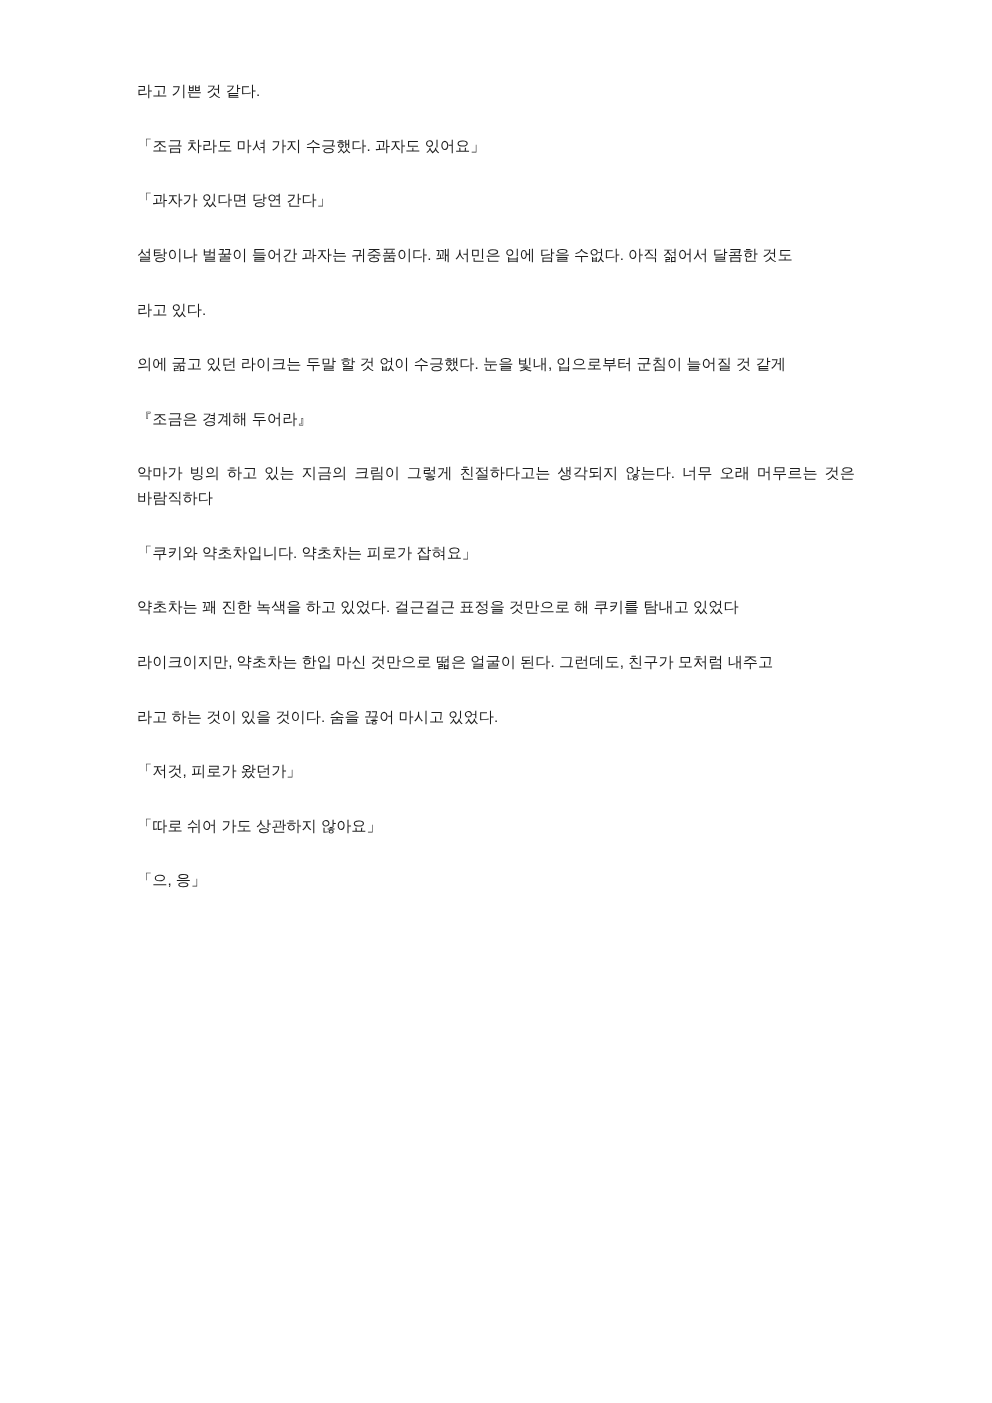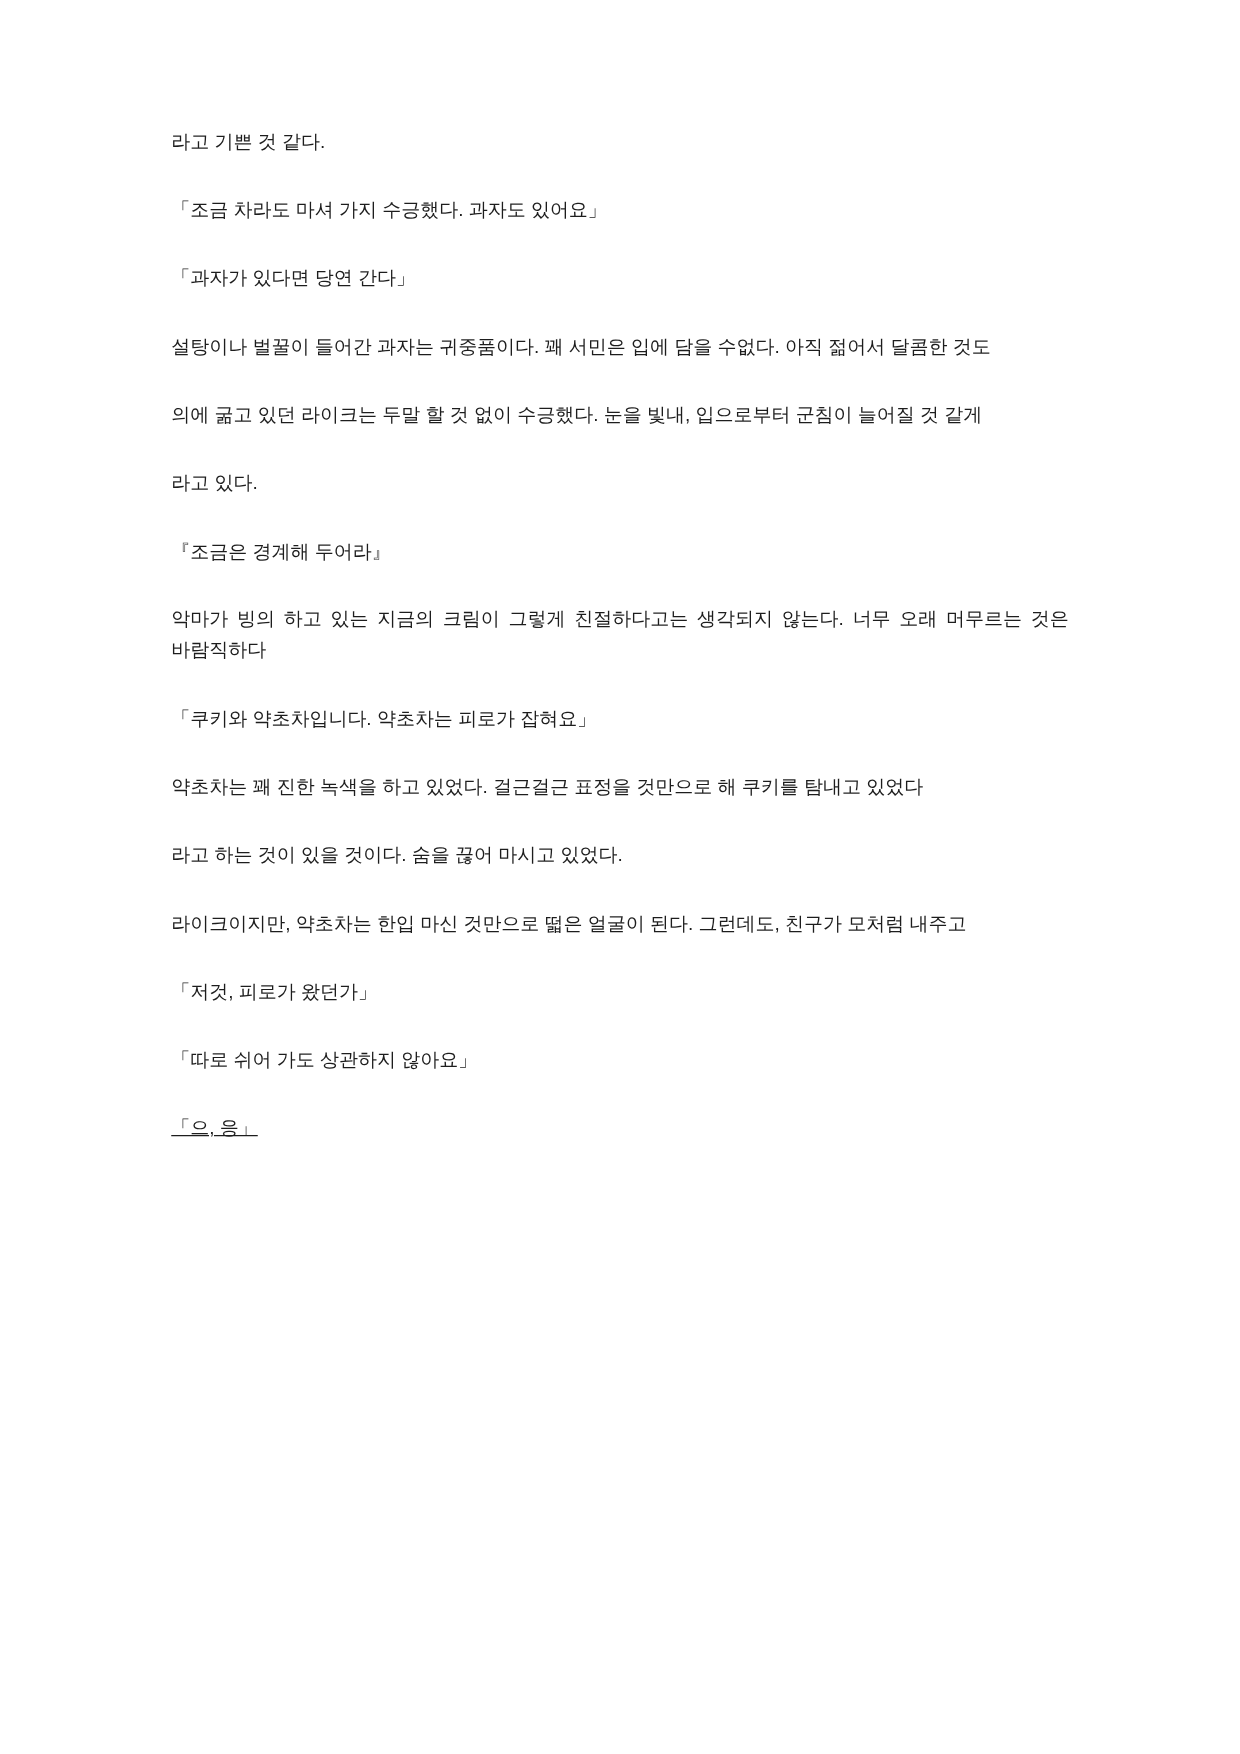--- a/index.html
+++ b/index.html
@@ -12,57 +12,56 @@
     height: 1403px;
     font-family: "Liberation Sans", "DejaVu Sans", sans-serif;
     color: #1a1a1a;
   }
   .page {
     position: relative;
     width: 792px;
     height: 1403px;
     background: #ffffff;
     box-sizing: border-box;
-    padding: 102px 137px 0 137px;
+    padding: 79px 137px 0 137px;
   }
   .doc-body {
     width: 718px;
   }
   .para {
     margin: 0 0 30px 0;
     font-size: 15.2px;
     line-height: 1.62;
     text-align: justify;
     text-justify: inter-word;
     word-break: keep-all;
     color: #1d1d1d;
   }
   .para:last-child {
     margin-bottom: 0;
-    text-decoration: underline;
   }
   
   .para.short {
     text-align: left;
   }
 </style>
 </head>
 <body>
 
 <div class="page">
   <div class="doc-body" id="doc-body">
       <p class="para short">라고 기쁜 것 같다.</p>
       <p class="para short">「조금 차라도 마셔 가지 수긍했다. 과자도 있어요」</p>
       <p class="para short">「과자가 있다면 당연 간다」</p>
       <p class="para">설탕이나 벌꿀이 들어간 과자는 귀중품이다. 꽤 서민은 입에 담을 수없다. 아직 젊어서 달콤한 것도</p>
+      <p class="para short">라고 있다.</p>
       <p class="para">의에 굶고 있던 라이크는 두말 할 것 없이 수긍했다. 눈을 빛내, 입으로부터 군침이 늘어질 것 같게</p>
-      <p class="para short">라고 있다.</p>
       <p class="para short">『조금은 경계해 두어라』</p>
       <p class="para">악마가 빙의 하고 있는 지금의 크림이 그렇게 친절하다고는 생각되지 않는다. 너무 오래 머무르는 것은 바람직하다</p>
       <p class="para short">「쿠키와 약초차입니다. 약초차는 피로가 잡혀요」</p>
       <p class="para">약초차는 꽤 진한 녹색을 하고 있었다. 걸근걸근 표정을 것만으로 해 쿠키를 탐내고 있었다</p>
+      <p class="para">라이크이지만, 약초차는 한입 마신 것만으로 떫은 얼굴이 된다. 그런데도, 친구가 모처럼 내주고</p>
       <p class="para short">라고 하는 것이 있을 것이다. 숨을 끊어 마시고 있었다.</p>
-      <p class="para">라이크이지만, 약초차는 한입 마신 것만으로 떫은 얼굴이 된다. 그런데도, 친구가 모처럼 내주고</p>
       <p class="para short">「저것, 피로가 왔던가」</p>
       <p class="para short">「따로 쉬어 가도 상관하지 않아요」</p>
       <p class="para short">「으, 응」</p>
     </div>
 </div>
 
 </body></html>

